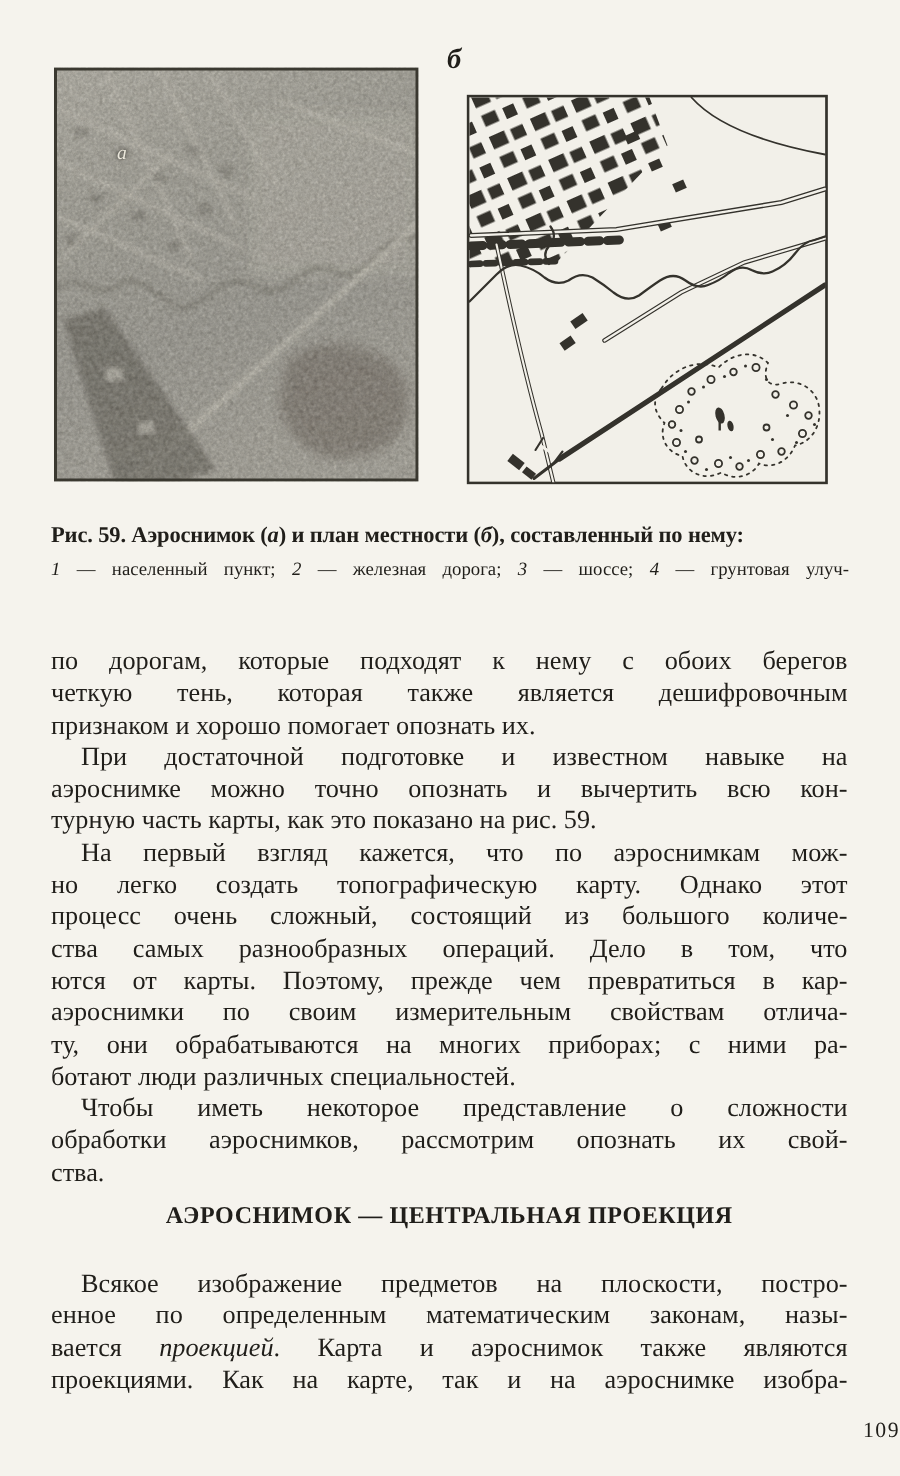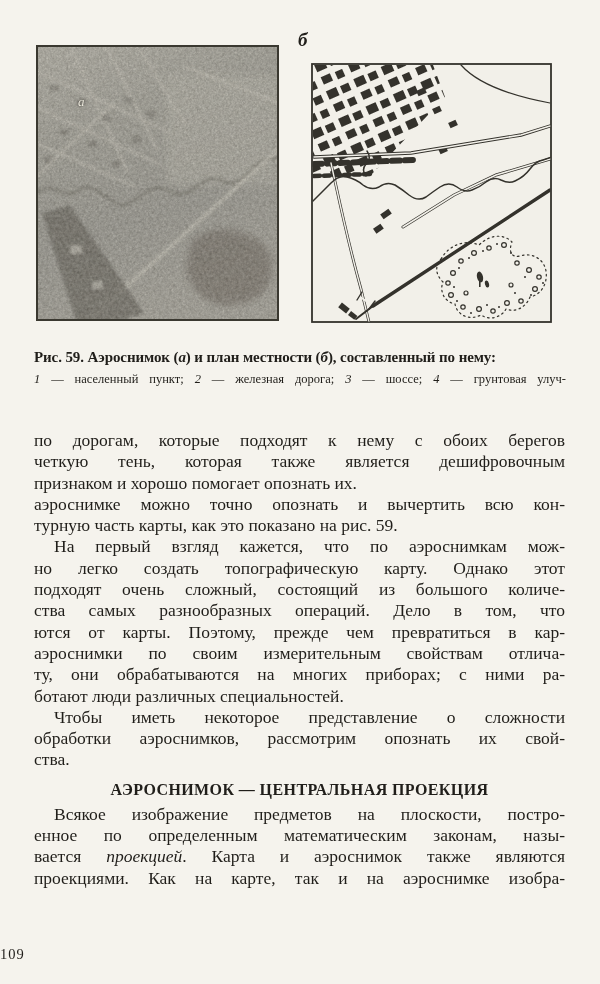--- a/index.html
+++ b/index.html
@@ -39,26 +39,26 @@
   
   .bodytext{
     position:absolute;left:34px;top:430px;width:531px;
     font-size:17.5px;line-height:21.3px;
   }
   .tline{text-align:justify;text-align-last:justify;}
   .tline.lastline{text-align-last:left;}
   .tline.firstline-indent{text-indent:20px;}
   .section-heading{
     text-align:center;font-weight:700;font-size:16px;line-height:21px;
-    margin:8px 0 4px 0;letter-spacing:0.4px;
+    margin:8px 0 24px 0;letter-spacing:0.4px;
   }
   
   .pagenum{
     position:absolute;left:0;top:946px;width:600px;
-    text-align:left;font-size:14.5px;letter-spacing:1px;
+    text-align:right;font-size:14.5px;letter-spacing:1px;
   }
 </style>
 </head>
 <body>
 
 <div id="page">
 
   <div class="photo-wrap">
     <svg viewBox="0 0 243 276" aria-hidden="true">
       <defs>
@@ -251,27 +251,28 @@
   </div>
 
   <div class="bodytext">
     <div id="paras-top">
         <div>
           <div class="tline">по дорогам, которые подходят к нему с обоих берегов</div>
           <div class="tline">четкую тень, которая также является дешифровочным</div>
           <div class="tline lastline">признаком и хорошо помогает опознать их.</div>
         </div>
         <div>
+          <div class="tline firstline-indent">При достаточной подготовке и известном навыке на</div>
           <div class="tline">аэроснимке можно точно опознать и вычертить всю кон-</div>
           <div class="tline lastline">турную часть карты, как это показано на рис. 59.</div>
         </div>
         <div>
           <div class="tline firstline-indent">На первый взгляд кажется, что по аэроснимкам мож-</div>
           <div class="tline">но легко создать топографическую карту. Однако этот</div>
-          <div class="tline">подходят очень сложный, состоящий из большого количе-</div>
+          <div class="tline">процесс очень сложный, состоящий из большого количе-</div>
           <div class="tline">ства самых разнообразных операций. Дело в том, что</div>
           <div class="tline">ются от карты. Поэтому, прежде чем превратиться в кар-</div>
           <div class="tline">аэроснимки по своим измерительным свойствам отлича-</div>
           <div class="tline">ту, они обрабатываются на многих приборах; с ними ра-</div>
           <div class="tline lastline">ботают люди различных специальностей.</div>
         </div>
         <div>
           <div class="tline firstline-indent">Чтобы иметь некоторое представление о сложности</div>
           <div class="tline">обработки аэроснимков, рассмотрим опознать их свой-</div>
           <div class="tline lastline">ства.</div>

